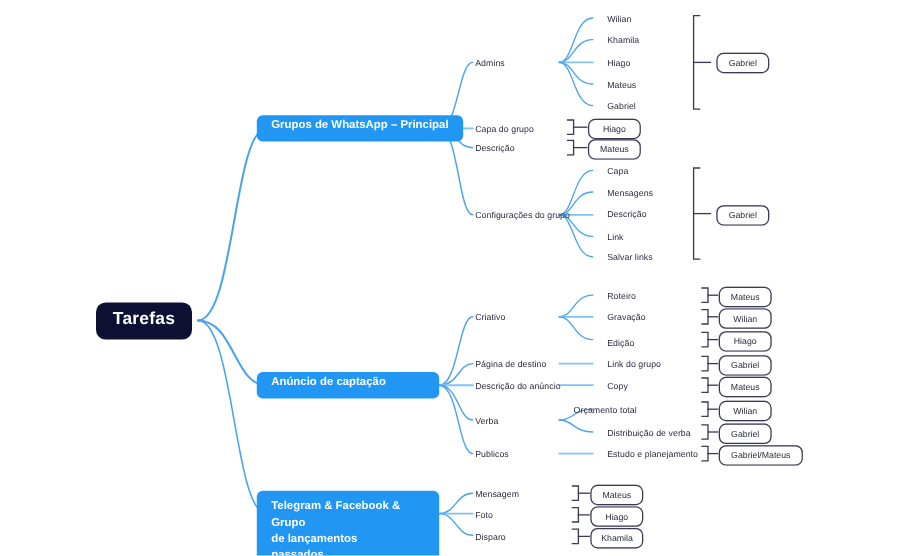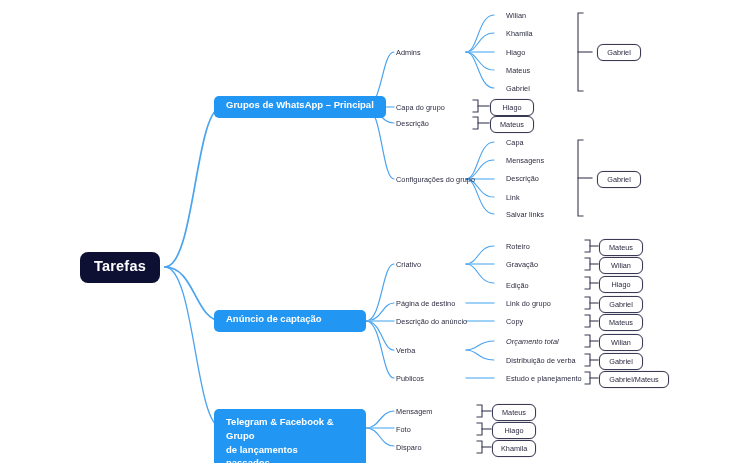--- a/index.html
+++ b/index.html
@@ -241,21 +241,21 @@
   <div class="node txt-node" style="left:396px; top:300px;">Página de destino</div>
   <div class="node txt-node" style="left:396px; top:318px;">Descrição do anúncio</div>
   <div class="node txt-node" style="left:396px; top:347px;">Verba</div>
   <div class="node txt-node" style="left:396px; top:375px;">Publicos</div>
 
   <div class="node txt-node" style="left:506px; top:243px;">Roteiro</div>
   <div class="node txt-node" style="left:506px; top:261px;">Gravação</div>
   <div class="node txt-node" style="left:506px; top:282px;">Edição</div>
   <div class="node txt-node" style="left:506px; top:300px;">Link do grupo</div>
   <div class="node txt-node" style="left:506px; top:318px;">Copy</div>
-  <div class="node txt-node" style="left:506px; top:338px;font-style:italic;">Orçamento total</div>
+  <div class="node txt-node" style="left:478px; top:338px;">Orçamento total</div>
   <div class="node txt-node" style="left:506px; top:357px;">Distribuição de verba</div>
   <div class="node txt-node" style="left:506px; top:375px;">Estudo e planejamento</div>
 
   <div class="node pill" style="left:599px; top:239px; width:44px;">Mateus</div>
   <div class="node pill" style="left:599px; top:257px; width:44px;">Wilian</div>
   <div class="node pill" style="left:599px; top:276px; width:44px;">Hiago</div>
   <div class="node pill" style="left:599px; top:296px; width:44px;">Gabriel</div>
   <div class="node pill" style="left:599px; top:314px; width:44px;">Mateus</div>
   <div class="node pill" style="left:599px; top:334px; width:44px;">Wilian</div>
   <div class="node pill" style="left:599px; top:353px; width:44px;">Gabriel</div>

